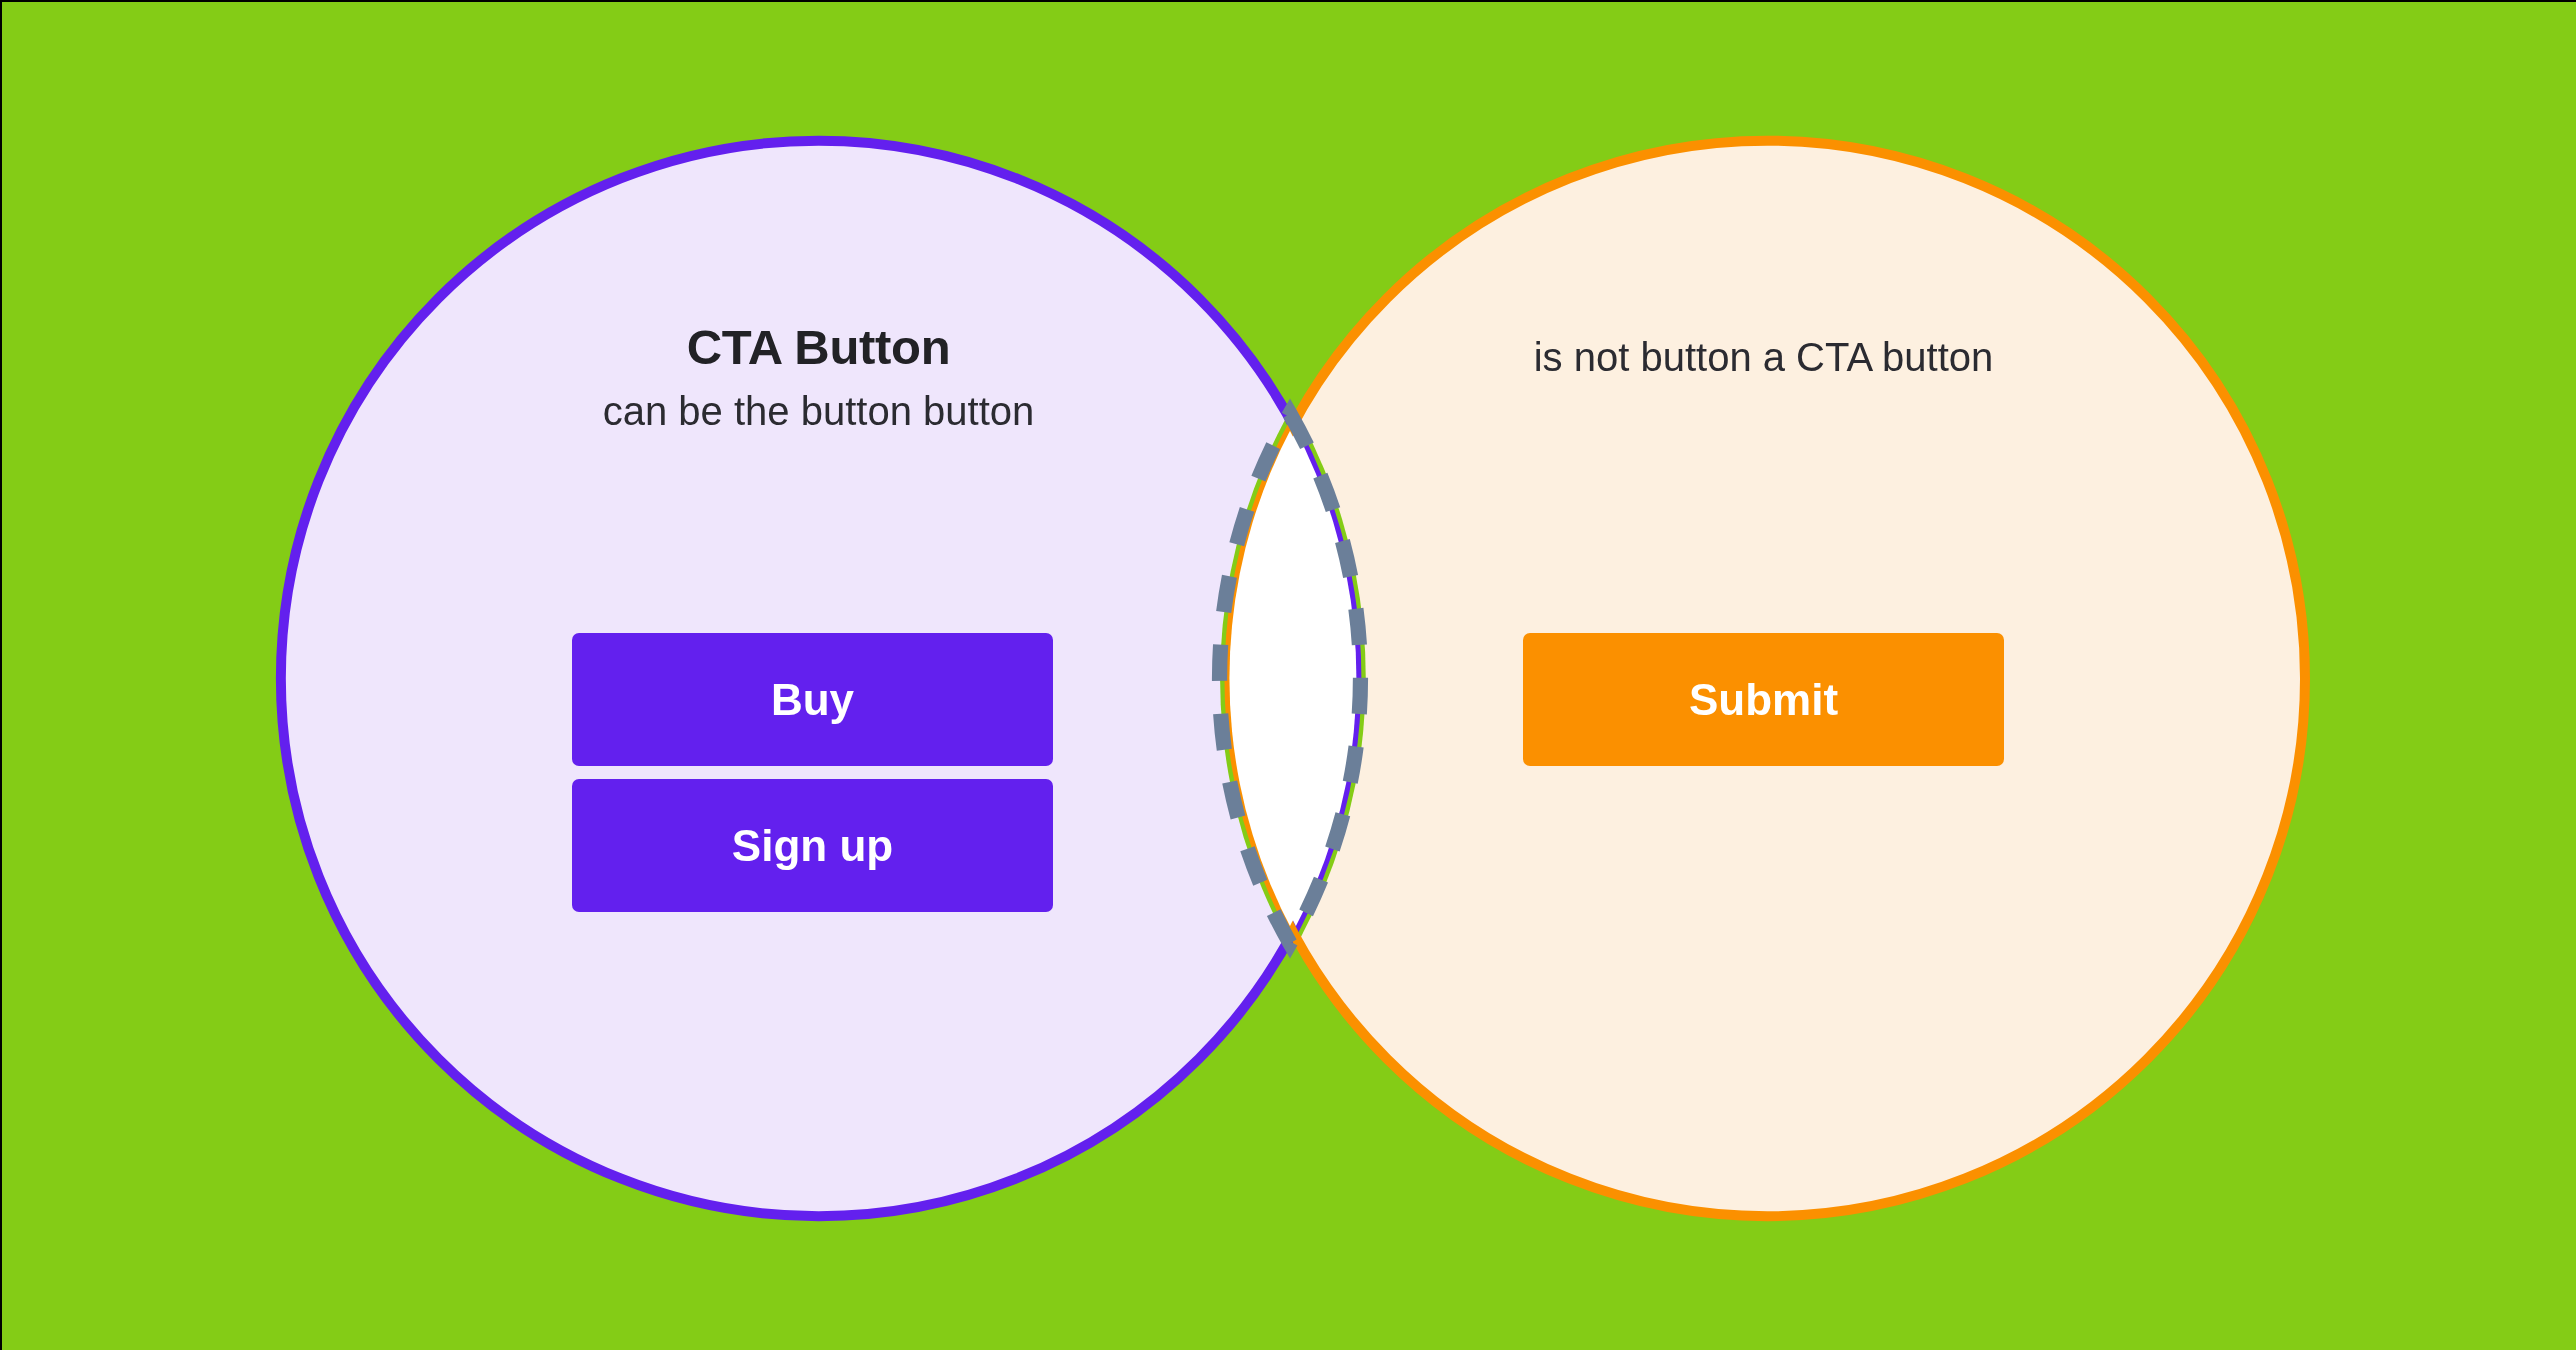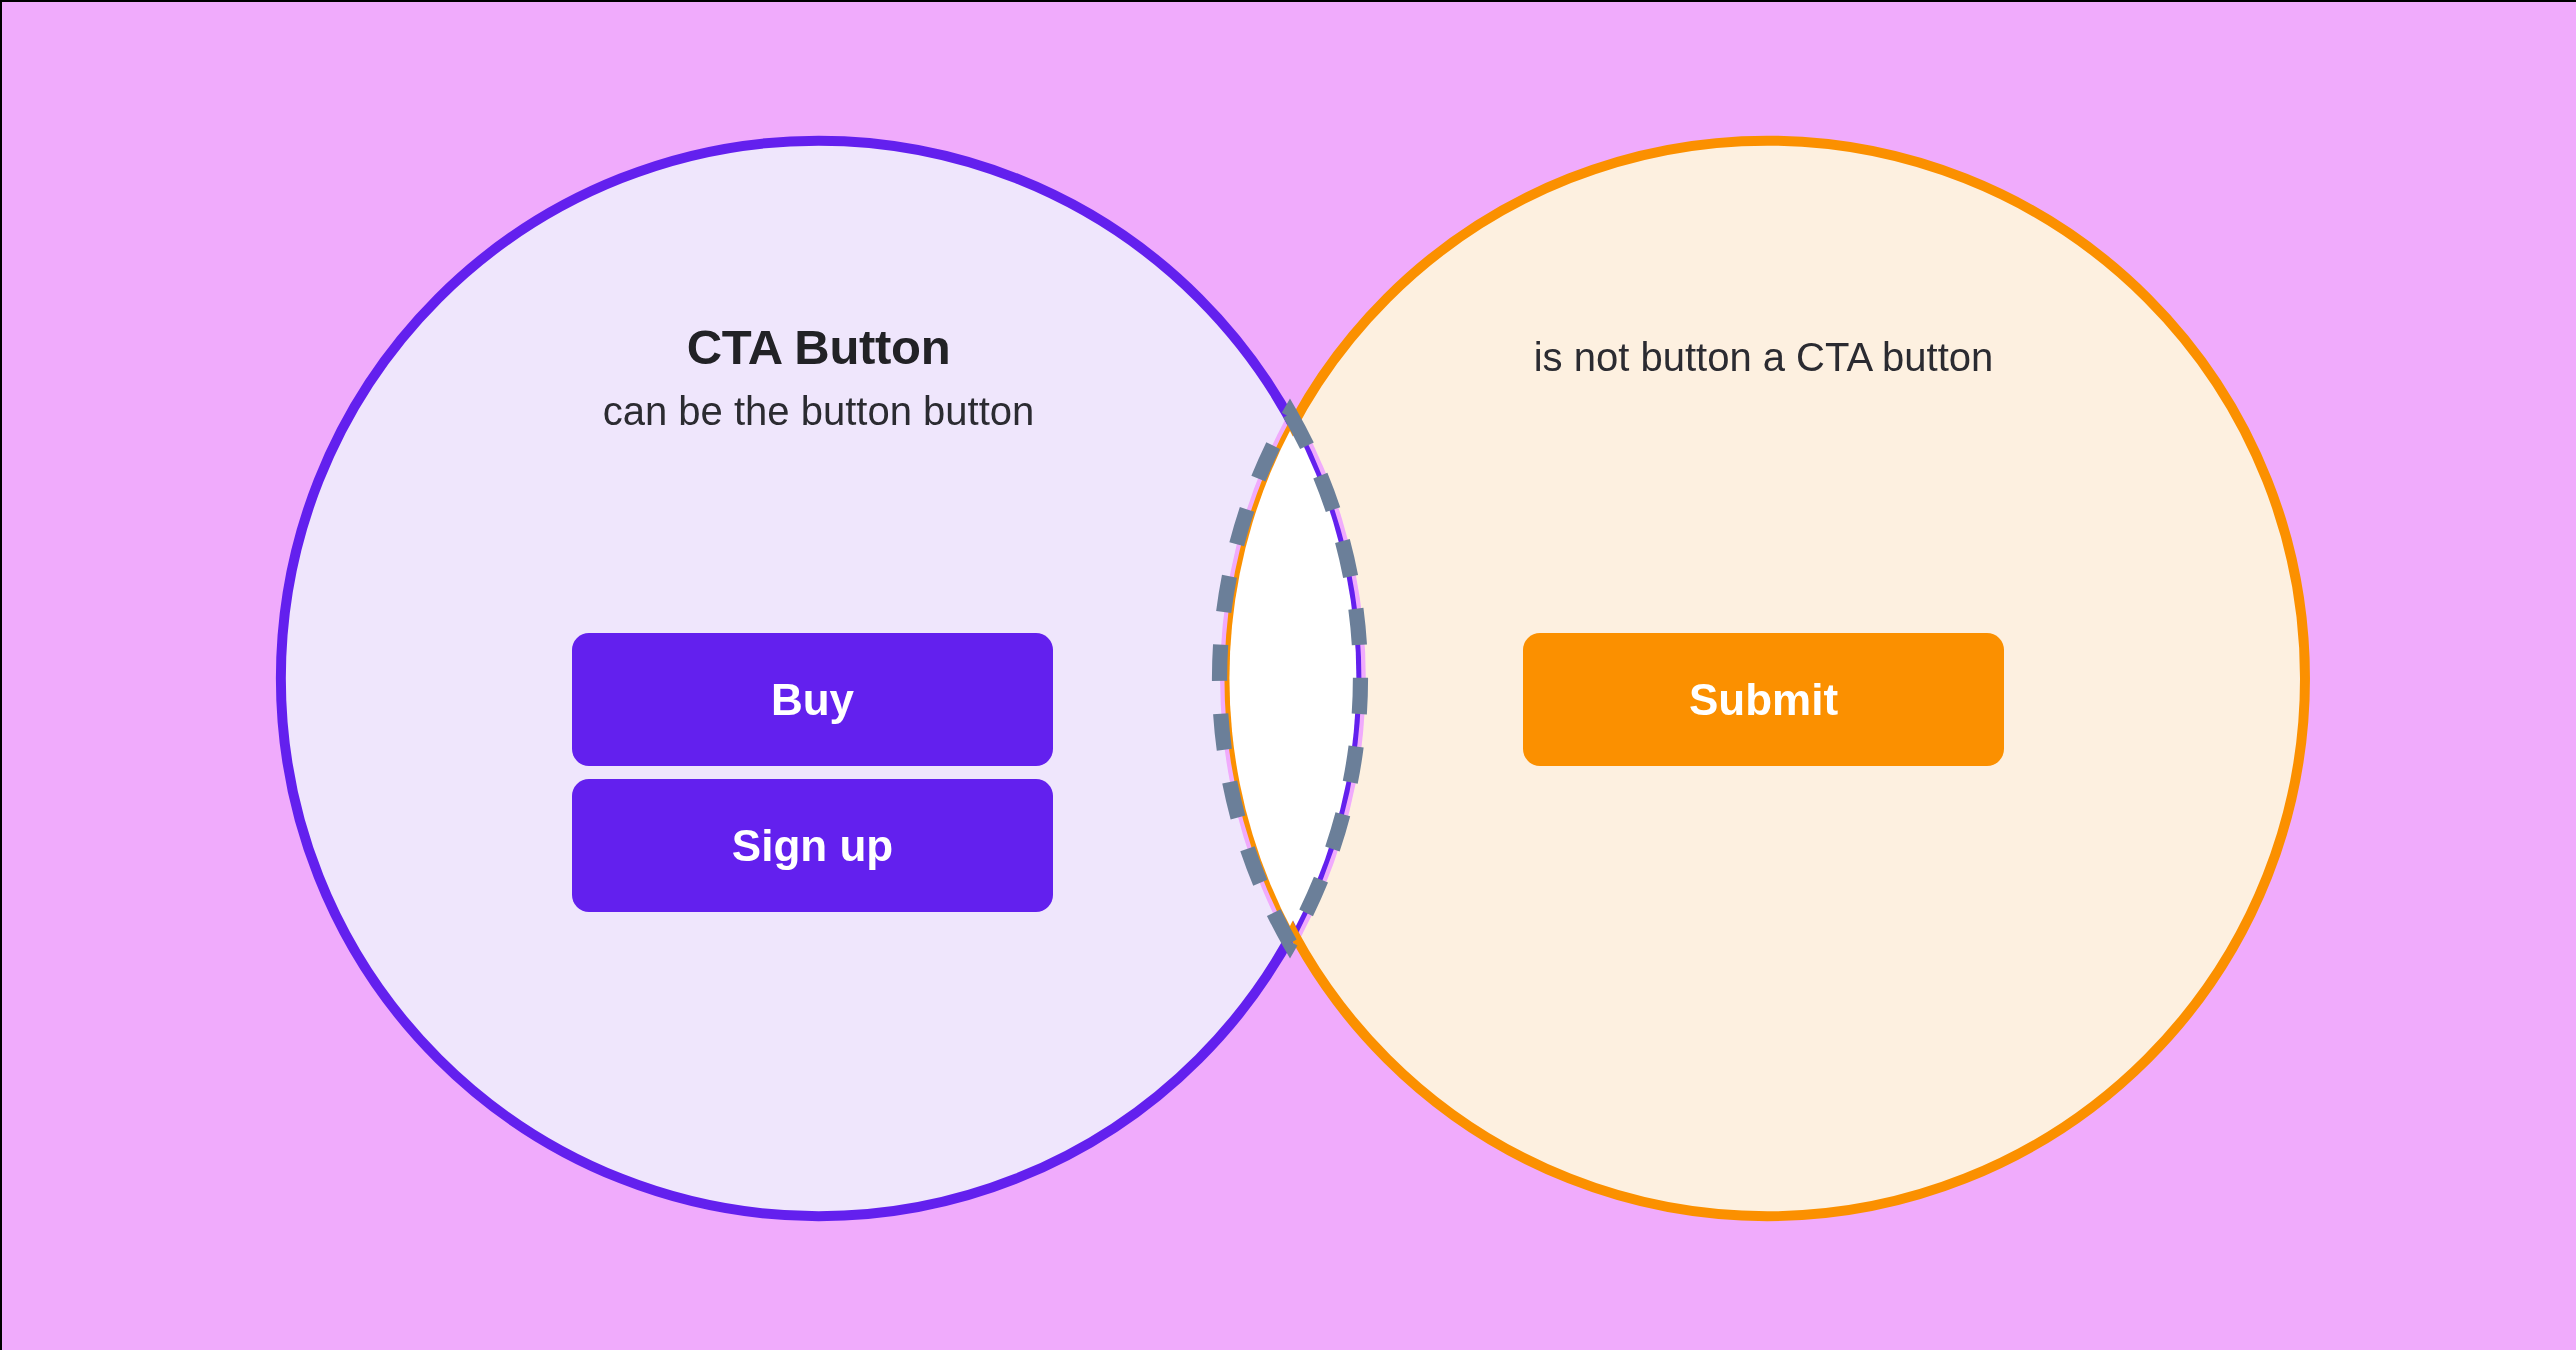--- a/index.html
+++ b/index.html
@@ -7,21 +7,21 @@
     padding: 0;
     background: #ffffff;
   }
   body {
     font-family: "Liberation Sans", sans-serif;
   }
   #stage {
     position: relative;
     width: 2576px;
     height: 1350px;
-    background: #f0abfc;
+    background: #84cc16;
     overflow: hidden;
     box-sizing: border-box;
     border-top: 2.3px solid #000000;
     border-left: 2.3px solid #000000;
   }
   #venn-svg {
     position: absolute;
     left: 0;
     top: 0;
     width: 2576px;
@@ -59,21 +59,21 @@
   .btn-stack {
     position: absolute;
     display: flex;
     flex-direction: column;
     gap: 13px;
   }
   .cta-btn {
     width: 481px;
     height: 133px;
     border: none;
-    border-radius: 17px;
+    border-radius: 7px;
     color: #ffffff;
     font-family: "Liberation Sans", sans-serif;
     font-size: 44px;
     font-weight: 600;
     letter-spacing: 0px;
     display: flex;
     align-items: center;
     justify-content: center;
     cursor: pointer;
     padding: 5px;

